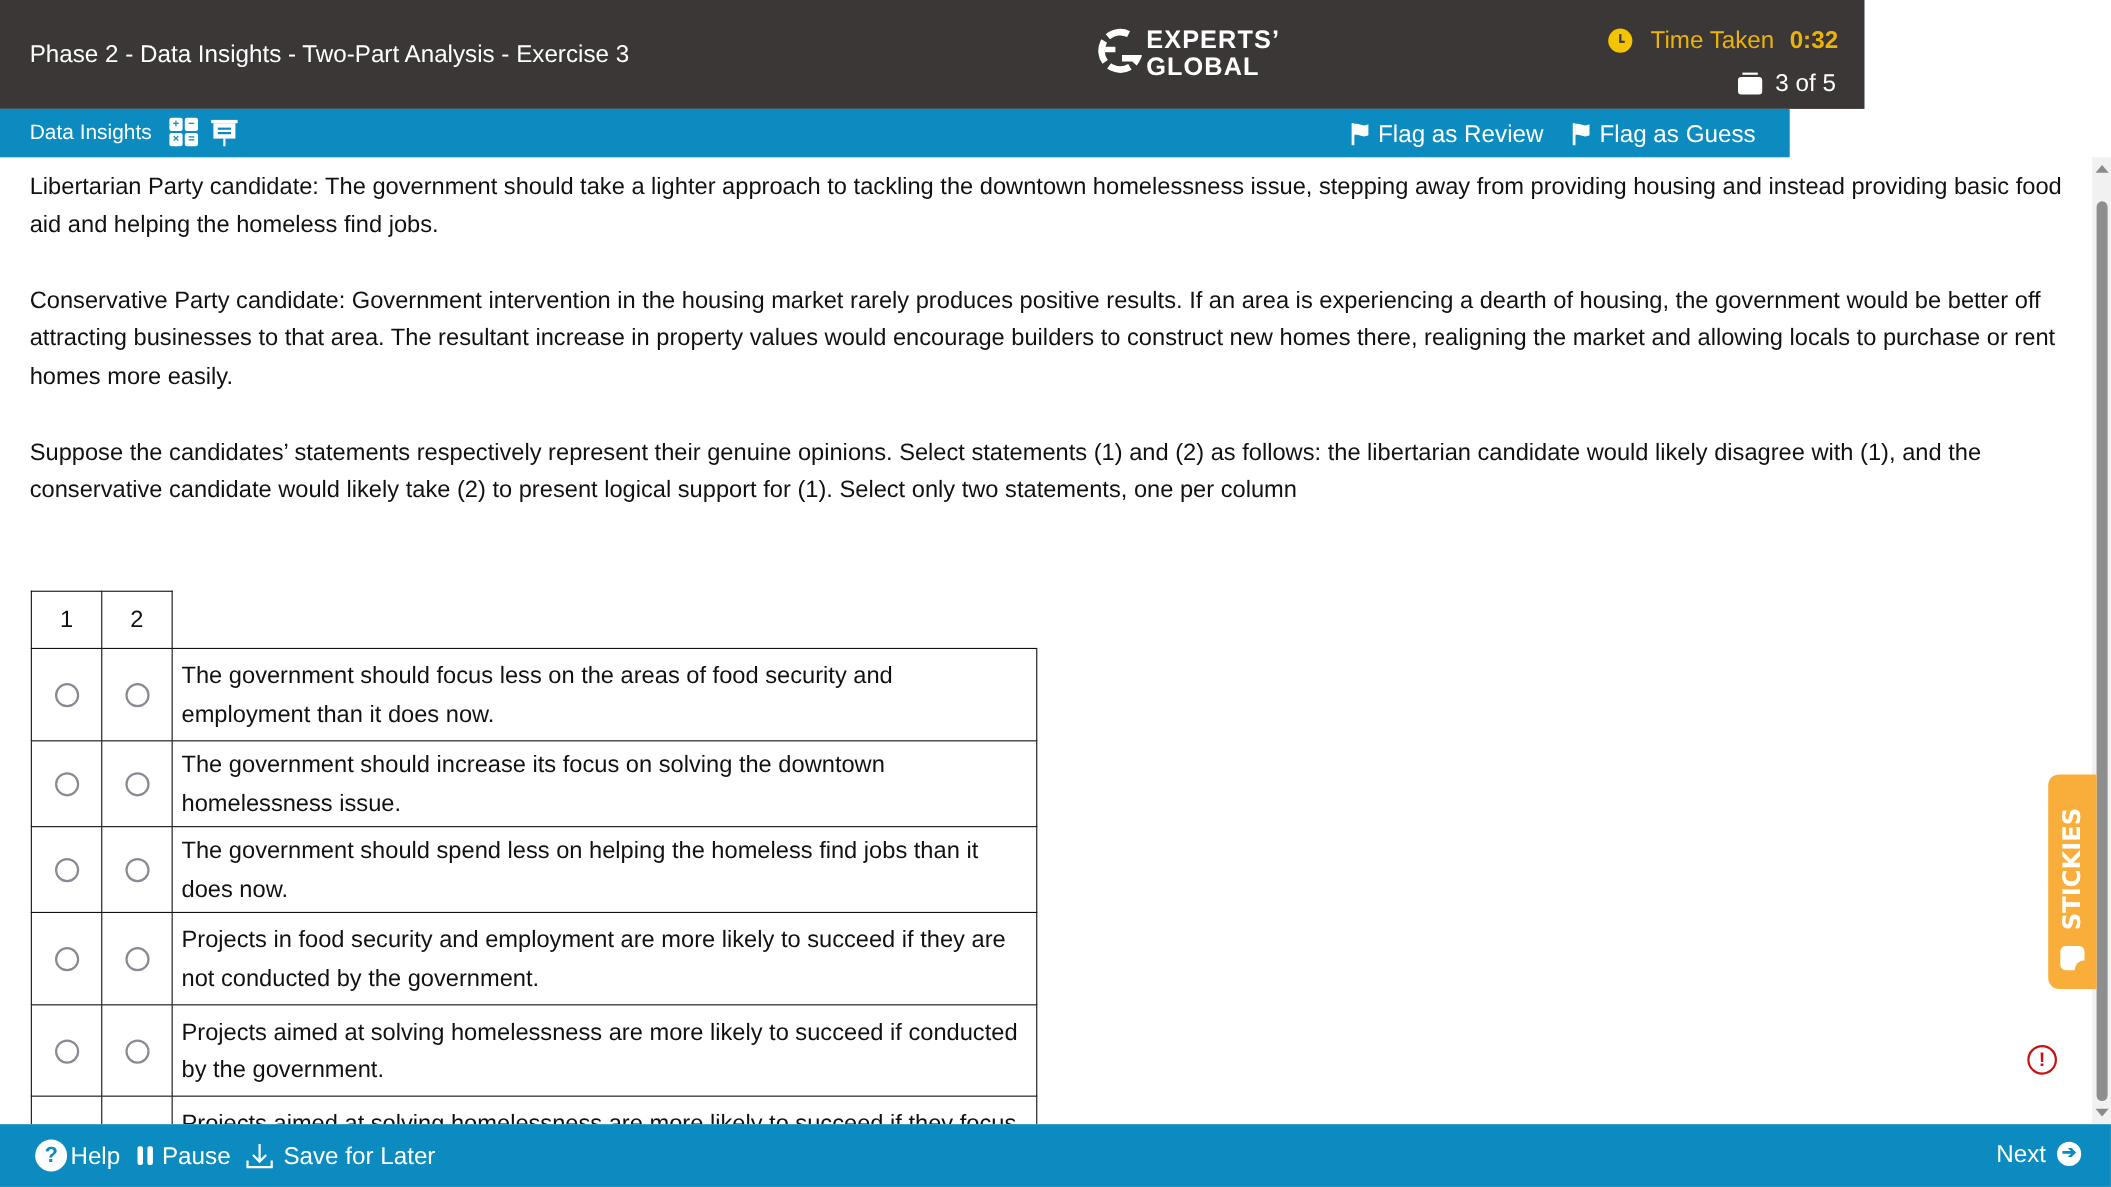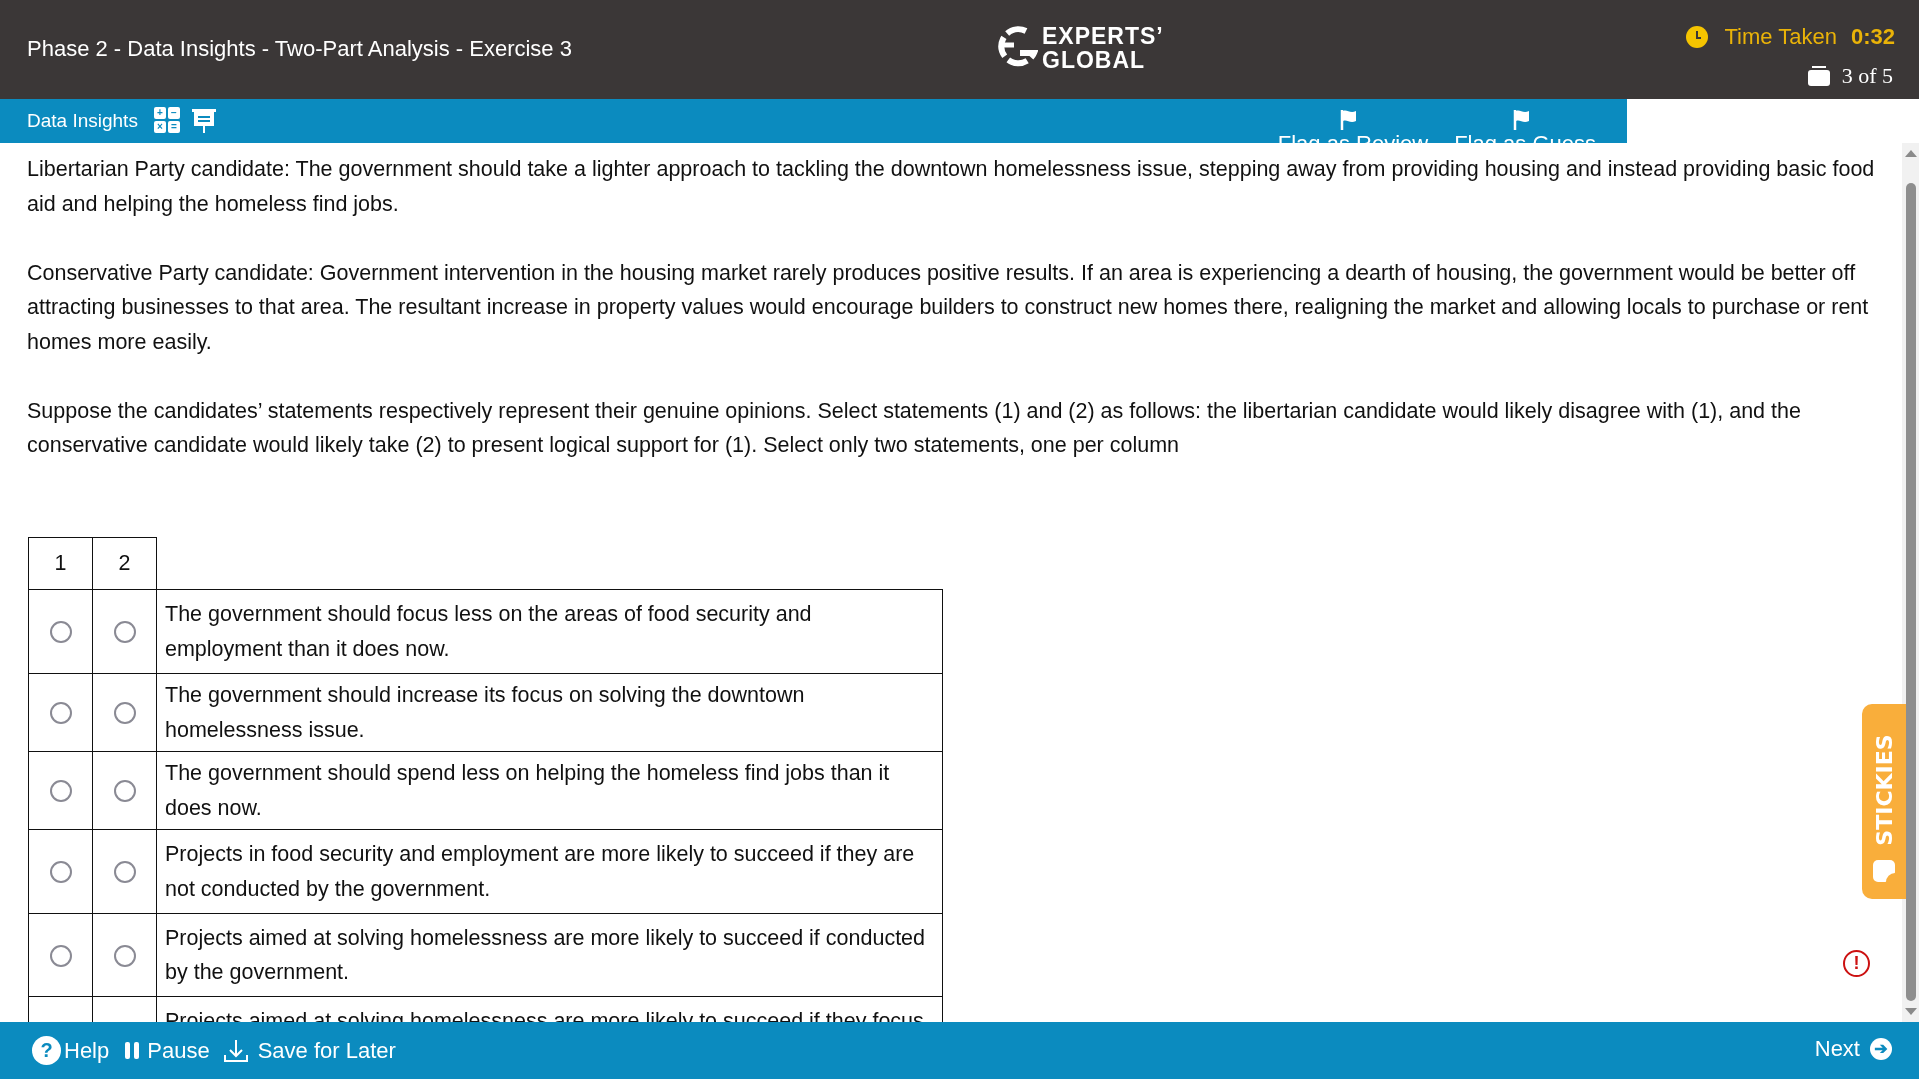--- a/index.html
+++ b/index.html
@@ -1,47 +1,47 @@
 <!DOCTYPE html>
 <html><head>
   <meta charset="utf-8">
   <style>
     * { box-sizing: border-box; margin: 0; padding: 0; }
     html, body { width: 1919px; height: 1079px; overflow: hidden; background: #ffffff; }
     body { font-family: "Liberation Sans", sans-serif; color: #111; position: relative; }
 
     
-    .header { position: absolute; left: 0; top: 0; width: 1919px; height: 99px; background: #3b3737; color: #fff; }
+    .header { position: absolute; left: 0; top: 0; width: 1695px; height: 99px; background: #3b3737; color: #fff; }
     .header .title { position: absolute; left: 27px; top: 36px; font-size: 22px; color: #fff; }
     .logo { position: absolute; left: 996px; top: 24px; display: flex; align-items: center; }
     .logo svg { width: 42px; height: 46px; }
     .logo .logo-text { margin-left: 4px; font-weight: bold; font-size: 23px; line-height: 24px; letter-spacing: 1px; color: #fff; }
     .timer { position: absolute; right: 24px; top: 24px; display: flex; align-items: center; color: #eab308; font-size: 22px; }
     .timer .clock { width: 22px; height: 22px; border-radius: 50%; background: #f5c400; position: relative; margin-right: 16px; }
     .timer .clock::before { content: ""; position: absolute; left: 10px; top: 5px; width: 2px; height: 7px; background: #3b3737; }
     .timer .clock::after { content: ""; position: absolute; left: 10px; top: 11px; width: 5px; height: 2px; background: #3b3737; }
     .timer .val { margin-left: 14px; font-weight: bold; }
-    .progress { position: absolute; right: 26px; top: 63px; display: flex; align-items: center; font-size: 22px; color: #fff; font-family: Liberation Serif, serif; }
+    .progress { position: absolute; right: 26px; top: 63px; display: flex; align-items: center; font-size: 22px; color: #fff; }
     .progress .stack { width: 22px; height: 20px; position: relative; margin-right: 12px; }
     .progress .stack::before { content: ""; position: absolute; left: 4px; right: 4px; top: 0; height: 2px; background: #fff; }
     .progress .stack::after { content: ""; position: absolute; left: 0; right: 0; top: 4px; bottom: 0; background: #fff; border-radius: 3px; }
 
     
     .toolbar { position: absolute; left: 0; top: 99px; width: 1627px; height: 44px; background: #0b8bbf; color: #fff; }
     .toolbar .section { position: absolute; left: 27px; top: 11px; font-size: 19px; }
     .toolbar .tool-icons { position: absolute; left: 154px; top: 8px; display: flex; gap: 12px; }
     .calc-icon { width: 26px; height: 26px; display: grid; grid-template-columns: 12px 12px; grid-template-rows: 12px 12px; gap: 2px; }
     .calc-icon span { background: #fff; border-radius: 2px; color: #0b8bbf; font-size: 10px; font-weight: bold; line-height: 12px; text-align: center; }
     .board-icon { width: 24px; height: 28px; position: relative; }
     .board-icon .top { position: absolute; left: 0; top: 2px; width: 24px; height: 3px; background: #fff; }
     .board-icon .panel { position: absolute; left: 2px; top: 5px; width: 20px; height: 14px; background: #fff; }
     .board-icon .panel::before { content: ""; position: absolute; left: 4px; top: 4px; width: 12px; height: 2px; background: #0b8bbf; box-shadow: 0 4px 0 #0b8bbf; }
     .board-icon .leg { position: absolute; left: 11px; top: 19px; width: 2px; height: 7px; background: #fff; }
     .flags { position: absolute; right: 31px; top: 10px; display: flex; gap: 26px; font-size: 22px; }
-    .flag-btn { display: flex; align-items: center; cursor: pointer; flex-direction: column; }
+    .flag-btn { display: flex; align-items: center; cursor: pointer; }
     .flag-btn svg { width: 18px; height: 22px; margin-right: 7px; }
 
     
     .content { position: absolute; left: 0; top: 143px; width: 1900px; height: 879px; overflow: hidden; }
     .passage { position: absolute; left: 27px; top: 9px; width: 1850px; font-size: 21.5px; line-height: 34.5px; color: #111; }
     .passage p { margin-bottom: 34.5px; }
 
     table.choices { position: absolute; left: 28px; top: 394px; border-collapse: collapse; font-size: 21.5px; }
     table.choices td, table.choices th { border: 1.5px solid #111; }
     table.choices th { font-weight: normal; height: 52px; width: 64px; text-align: center; }

